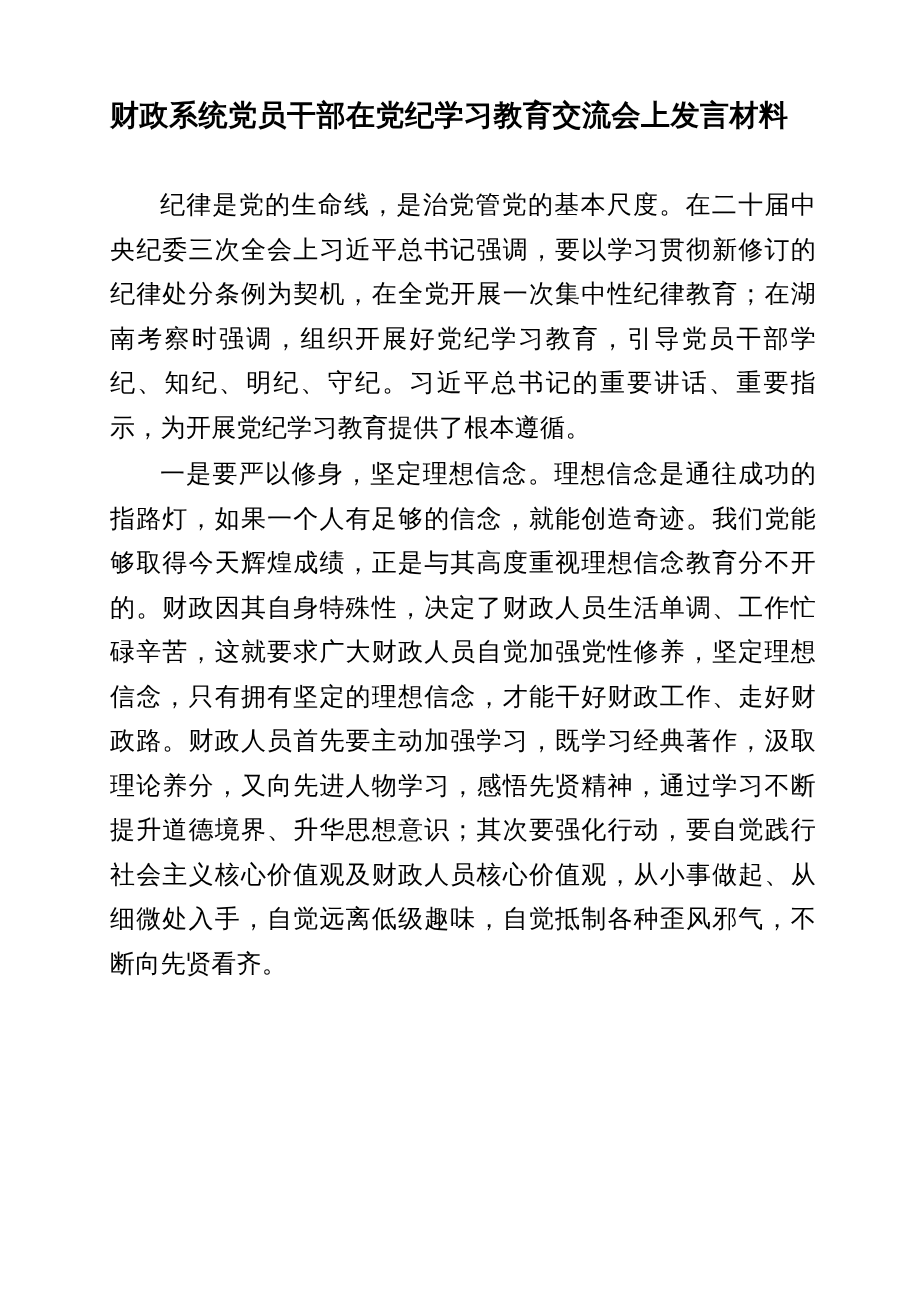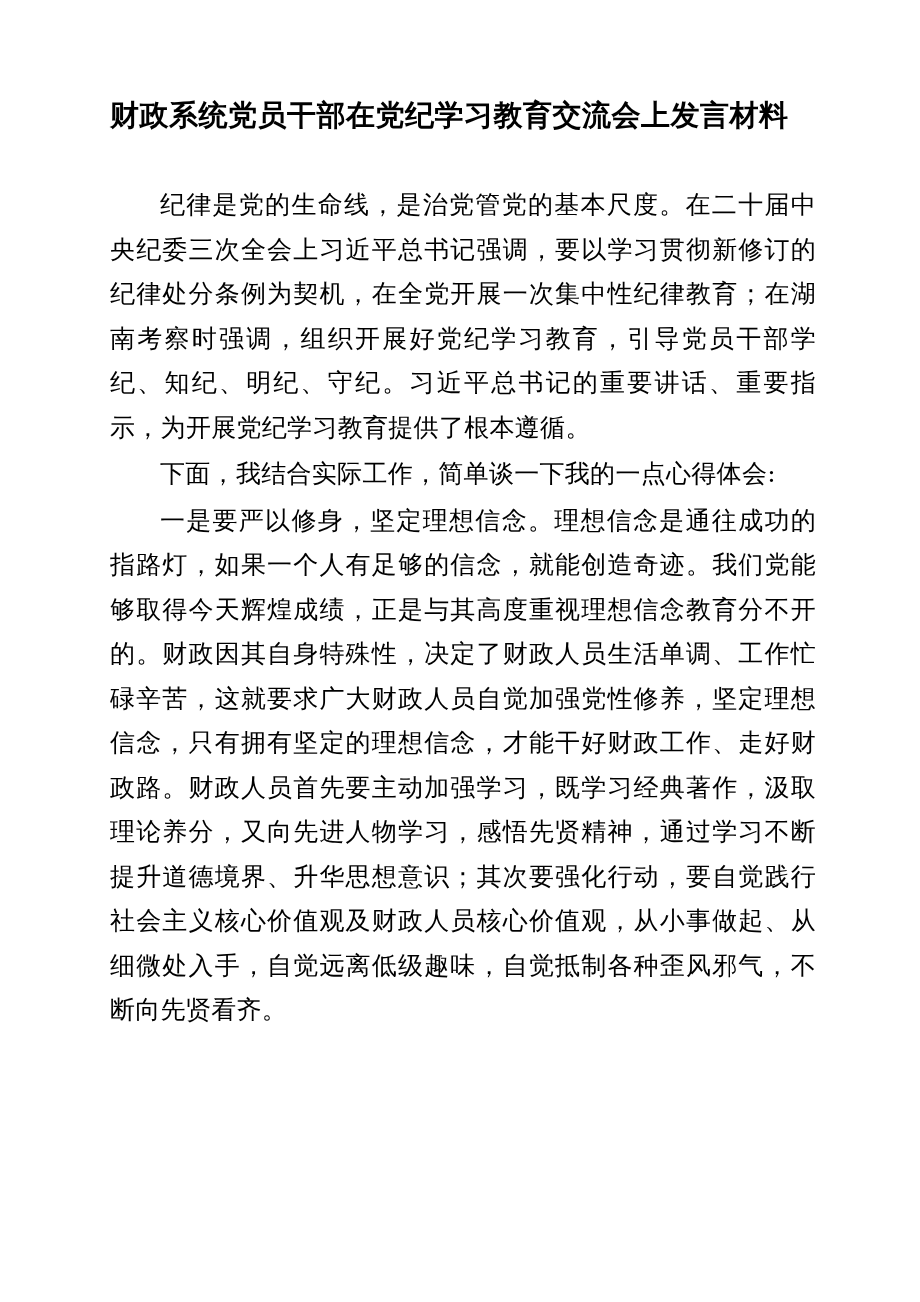--- a/index.html
+++ b/index.html
@@ -43,16 +43,15 @@
     text-indent: 2em;
   }
 </style>
 </head>
 <body>
 
 <div class="page">
   <h1 class="doc-title">财政系统党员干部在党纪学习教育交流会上发言材料</h1>
   <div class="doc-body">
     <p class="para">纪律是党的生命线，是治党管党的基本尺度。在二十届中央纪委三次全会上习近平总书记强调，要以学习贯彻新修订的纪律处分条例为契机，在全党开展一次集中性纪律教育；在湖南考察时强调，组织开展好党纪学习教育，引导党员干部学纪、知纪、明纪、守纪。习近平总书记的重要讲话、重要指示，为开展党纪学习教育提供了根本遵循。</p>
-    <p class="para">下面，我结合实际工作，简单谈一下我的一点心得体会:</p>
     <p class="para">一是要严以修身，坚定理想信念。理想信念是通往成功的指路灯，如果一个人有足够的信念，就能创造奇迹。我们党能够取得今天辉煌成绩，正是与其高度重视理想信念教育分不开的。财政因其自身特殊性，决定了财政人员生活单调、工作忙碌辛苦，这就要求广大财政人员自觉加强党性修养，坚定理想信念，只有拥有坚定的理想信念，才能干好财政工作、走好财政路。财政人员首先要主动加强学习，既学习经典著作，汲取理论养分，又向先进人物学习，感悟先贤精神，通过学习不断提升道德境界、升华思想意识；其次要强化行动，要自觉践行社会主义核心价值观及财政人员核心价值观，从小事做起、从细微处入手，自觉远离低级趣味，自觉抵制各种歪风邪气，不断向先贤看齐。</p>
   </div>
 </div>
 
 </body></html>

